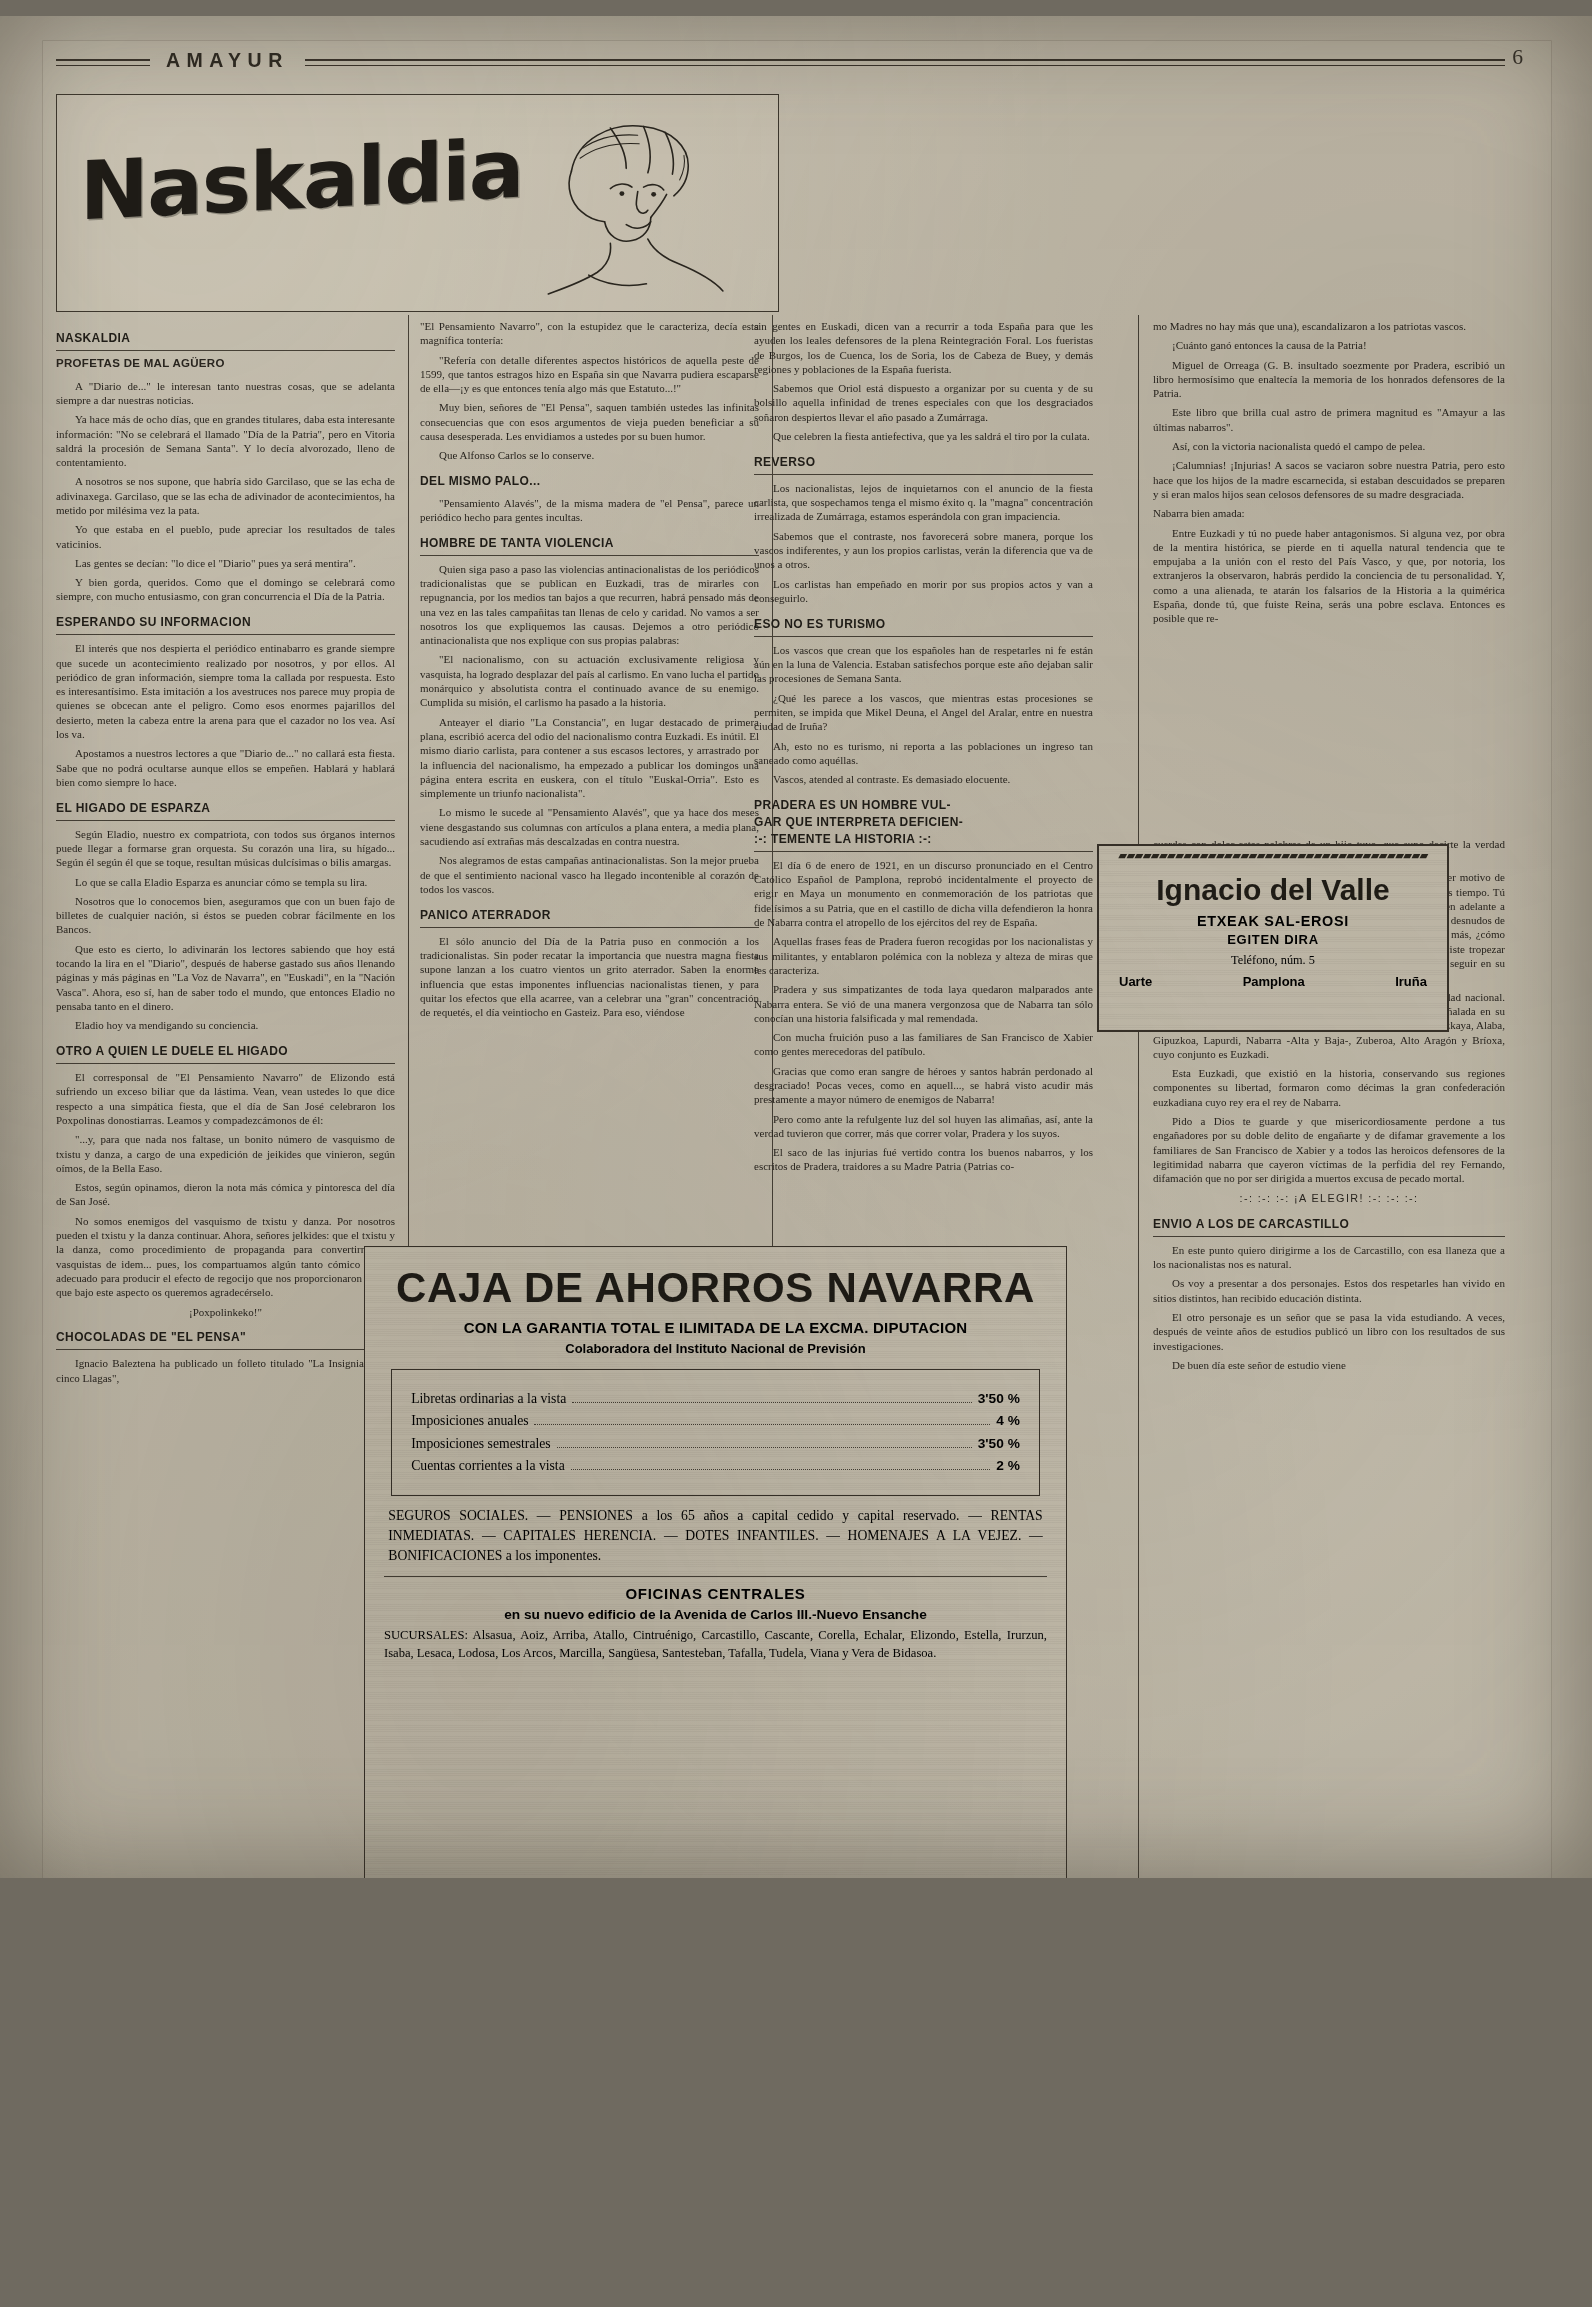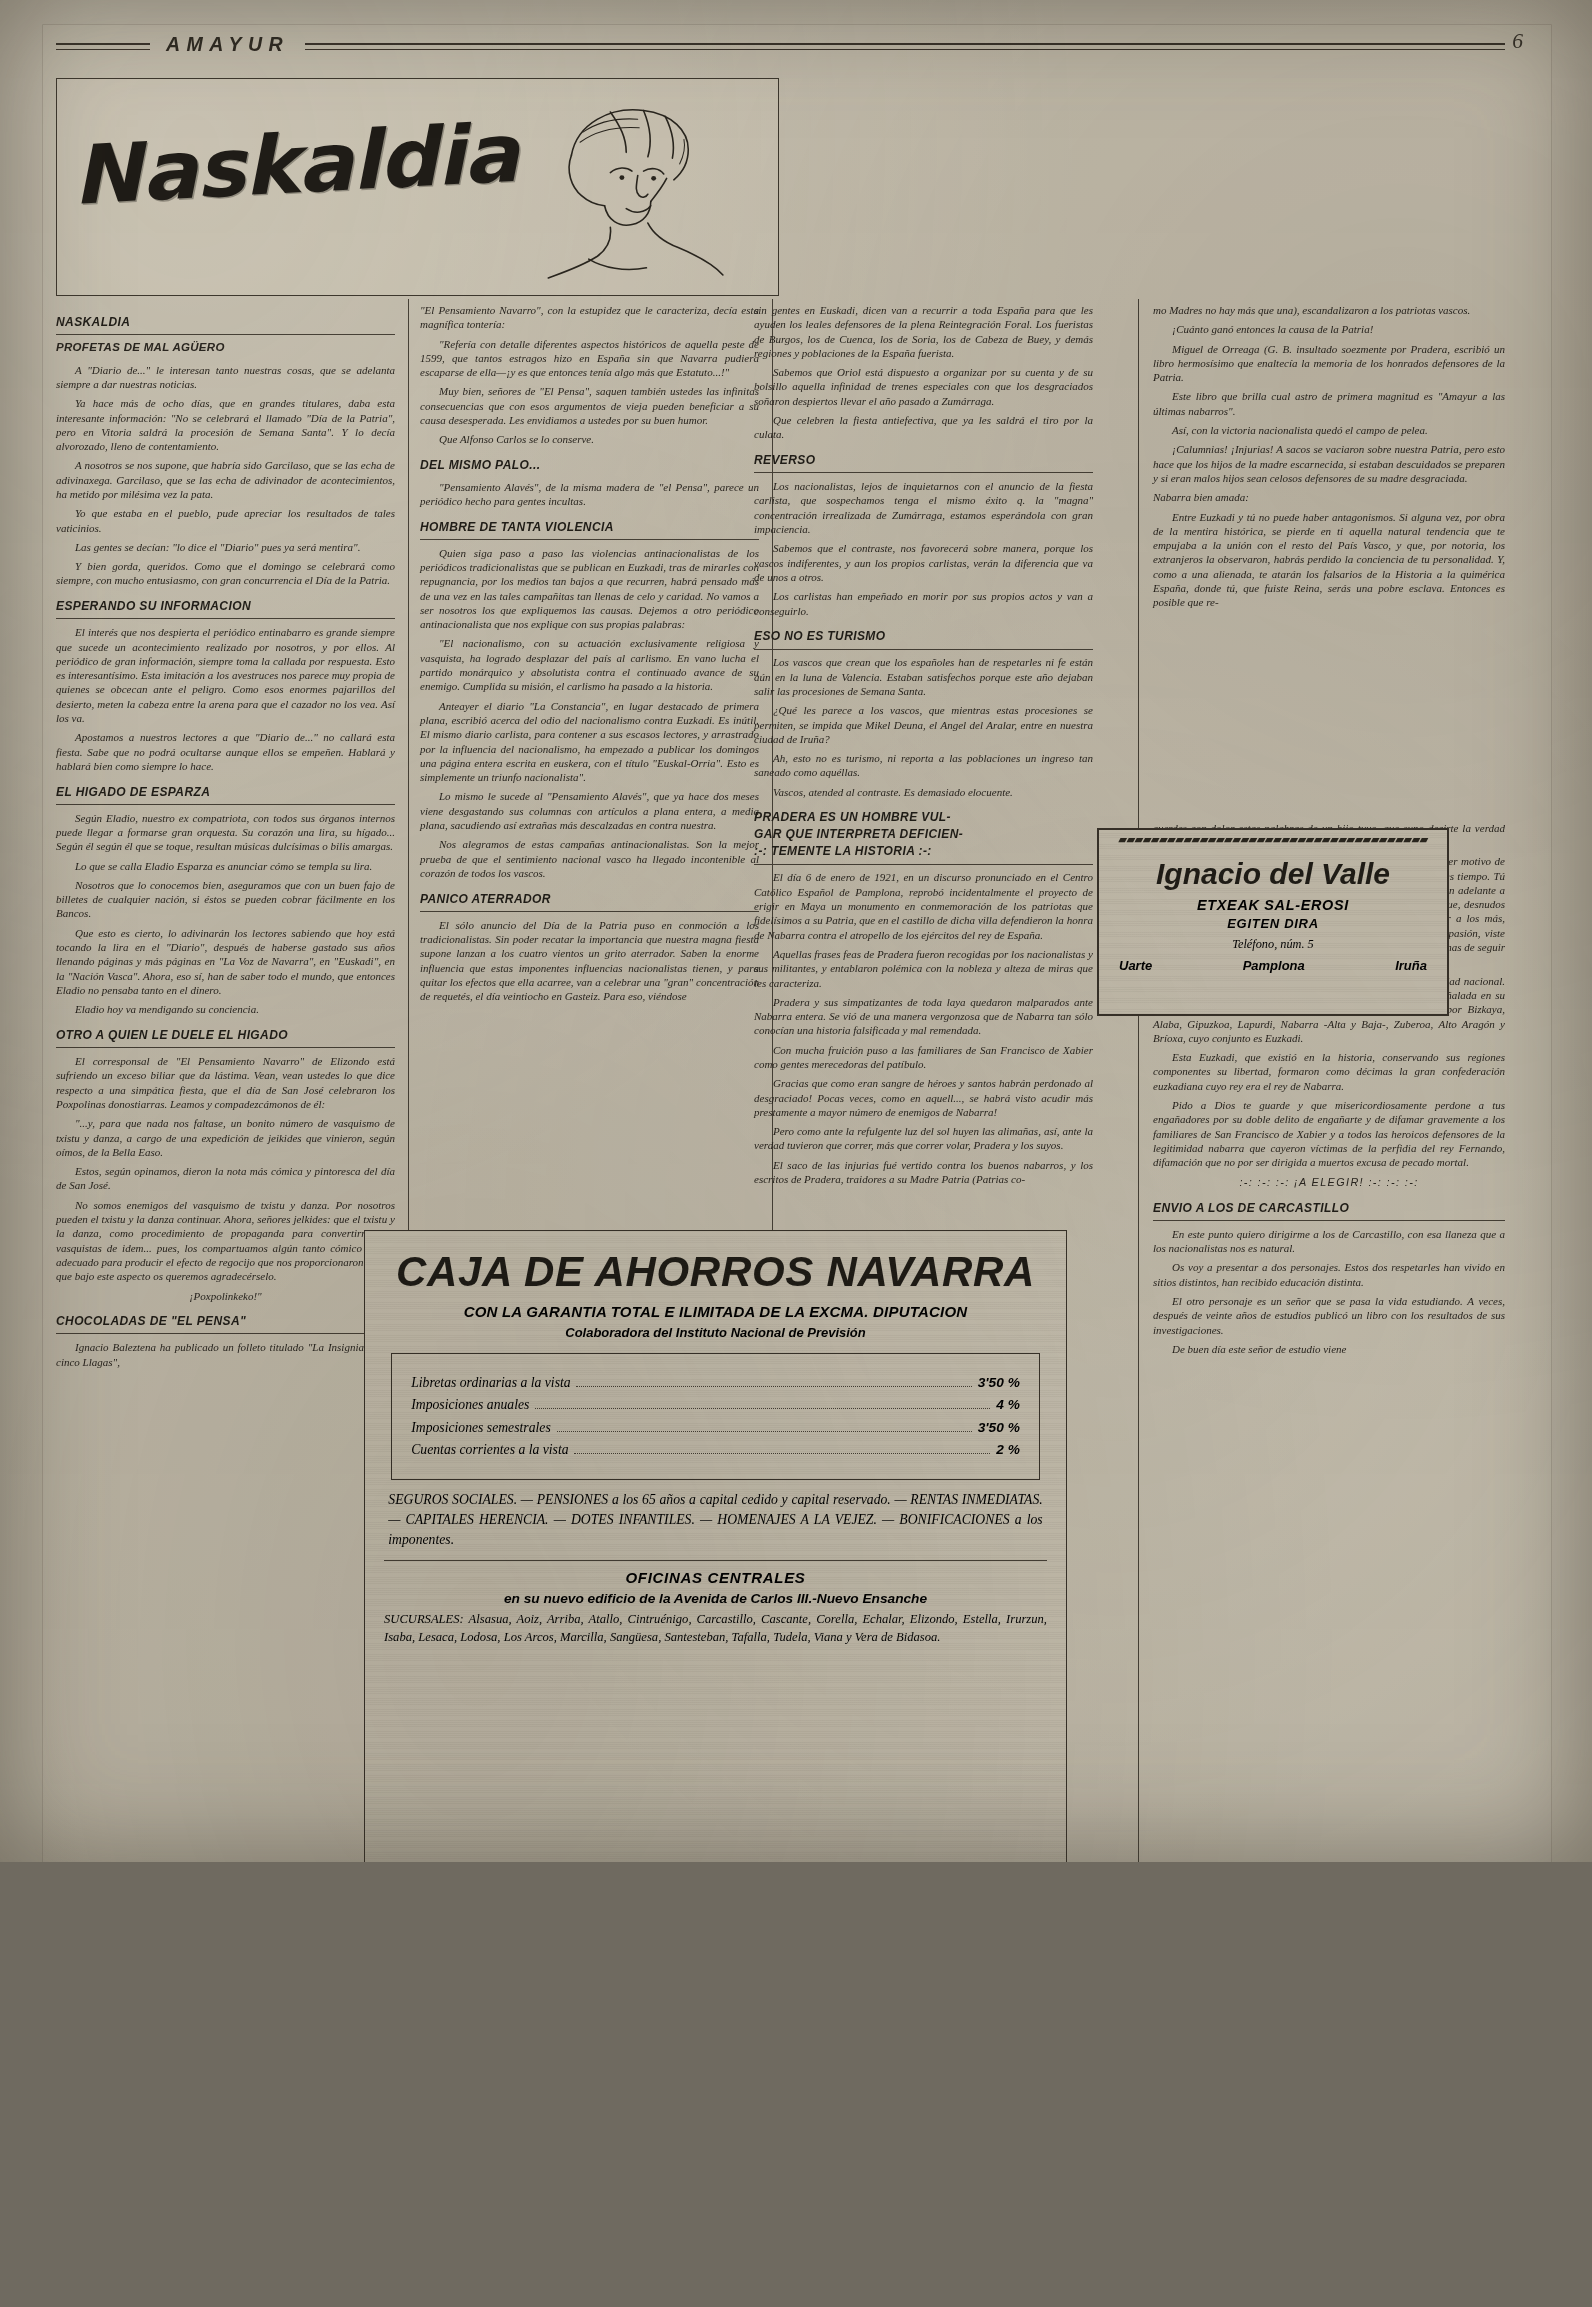--- a/index.html
+++ b/index.html
@@ -6,24 +6,23 @@
   html,body{margin:0;padding:0;background:#6f6a60;}
   body{
     font-family:"Liberation Serif", serif;
     -webkit-font-smoothing:antialiased;
   }
   
   #page{
     position:relative;
     width:1592px;
     height:1862px;
-    margin:0 auto;
+    margin:16px auto;
     background:#c9c3b4;
     overflow:hidden;
-    font-style:italic;
   }
   
   #page:before{
     content:"";
     position:absolute;inset:0;
     background:
       radial-gradient(ellipse at 12% 8%, rgba(255,255,255,.22), rgba(255,255,255,0) 45%),
       radial-gradient(ellipse at 88% 22%, rgba(120,110,95,.18), rgba(0,0,0,0) 50%),
       radial-gradient(ellipse at 30% 88%, rgba(120,110,95,.20), rgba(0,0,0,0) 55%),
       radial-gradient(ellipse at 70% 65%, rgba(255,255,255,.10), rgba(0,0,0,0) 45%),

